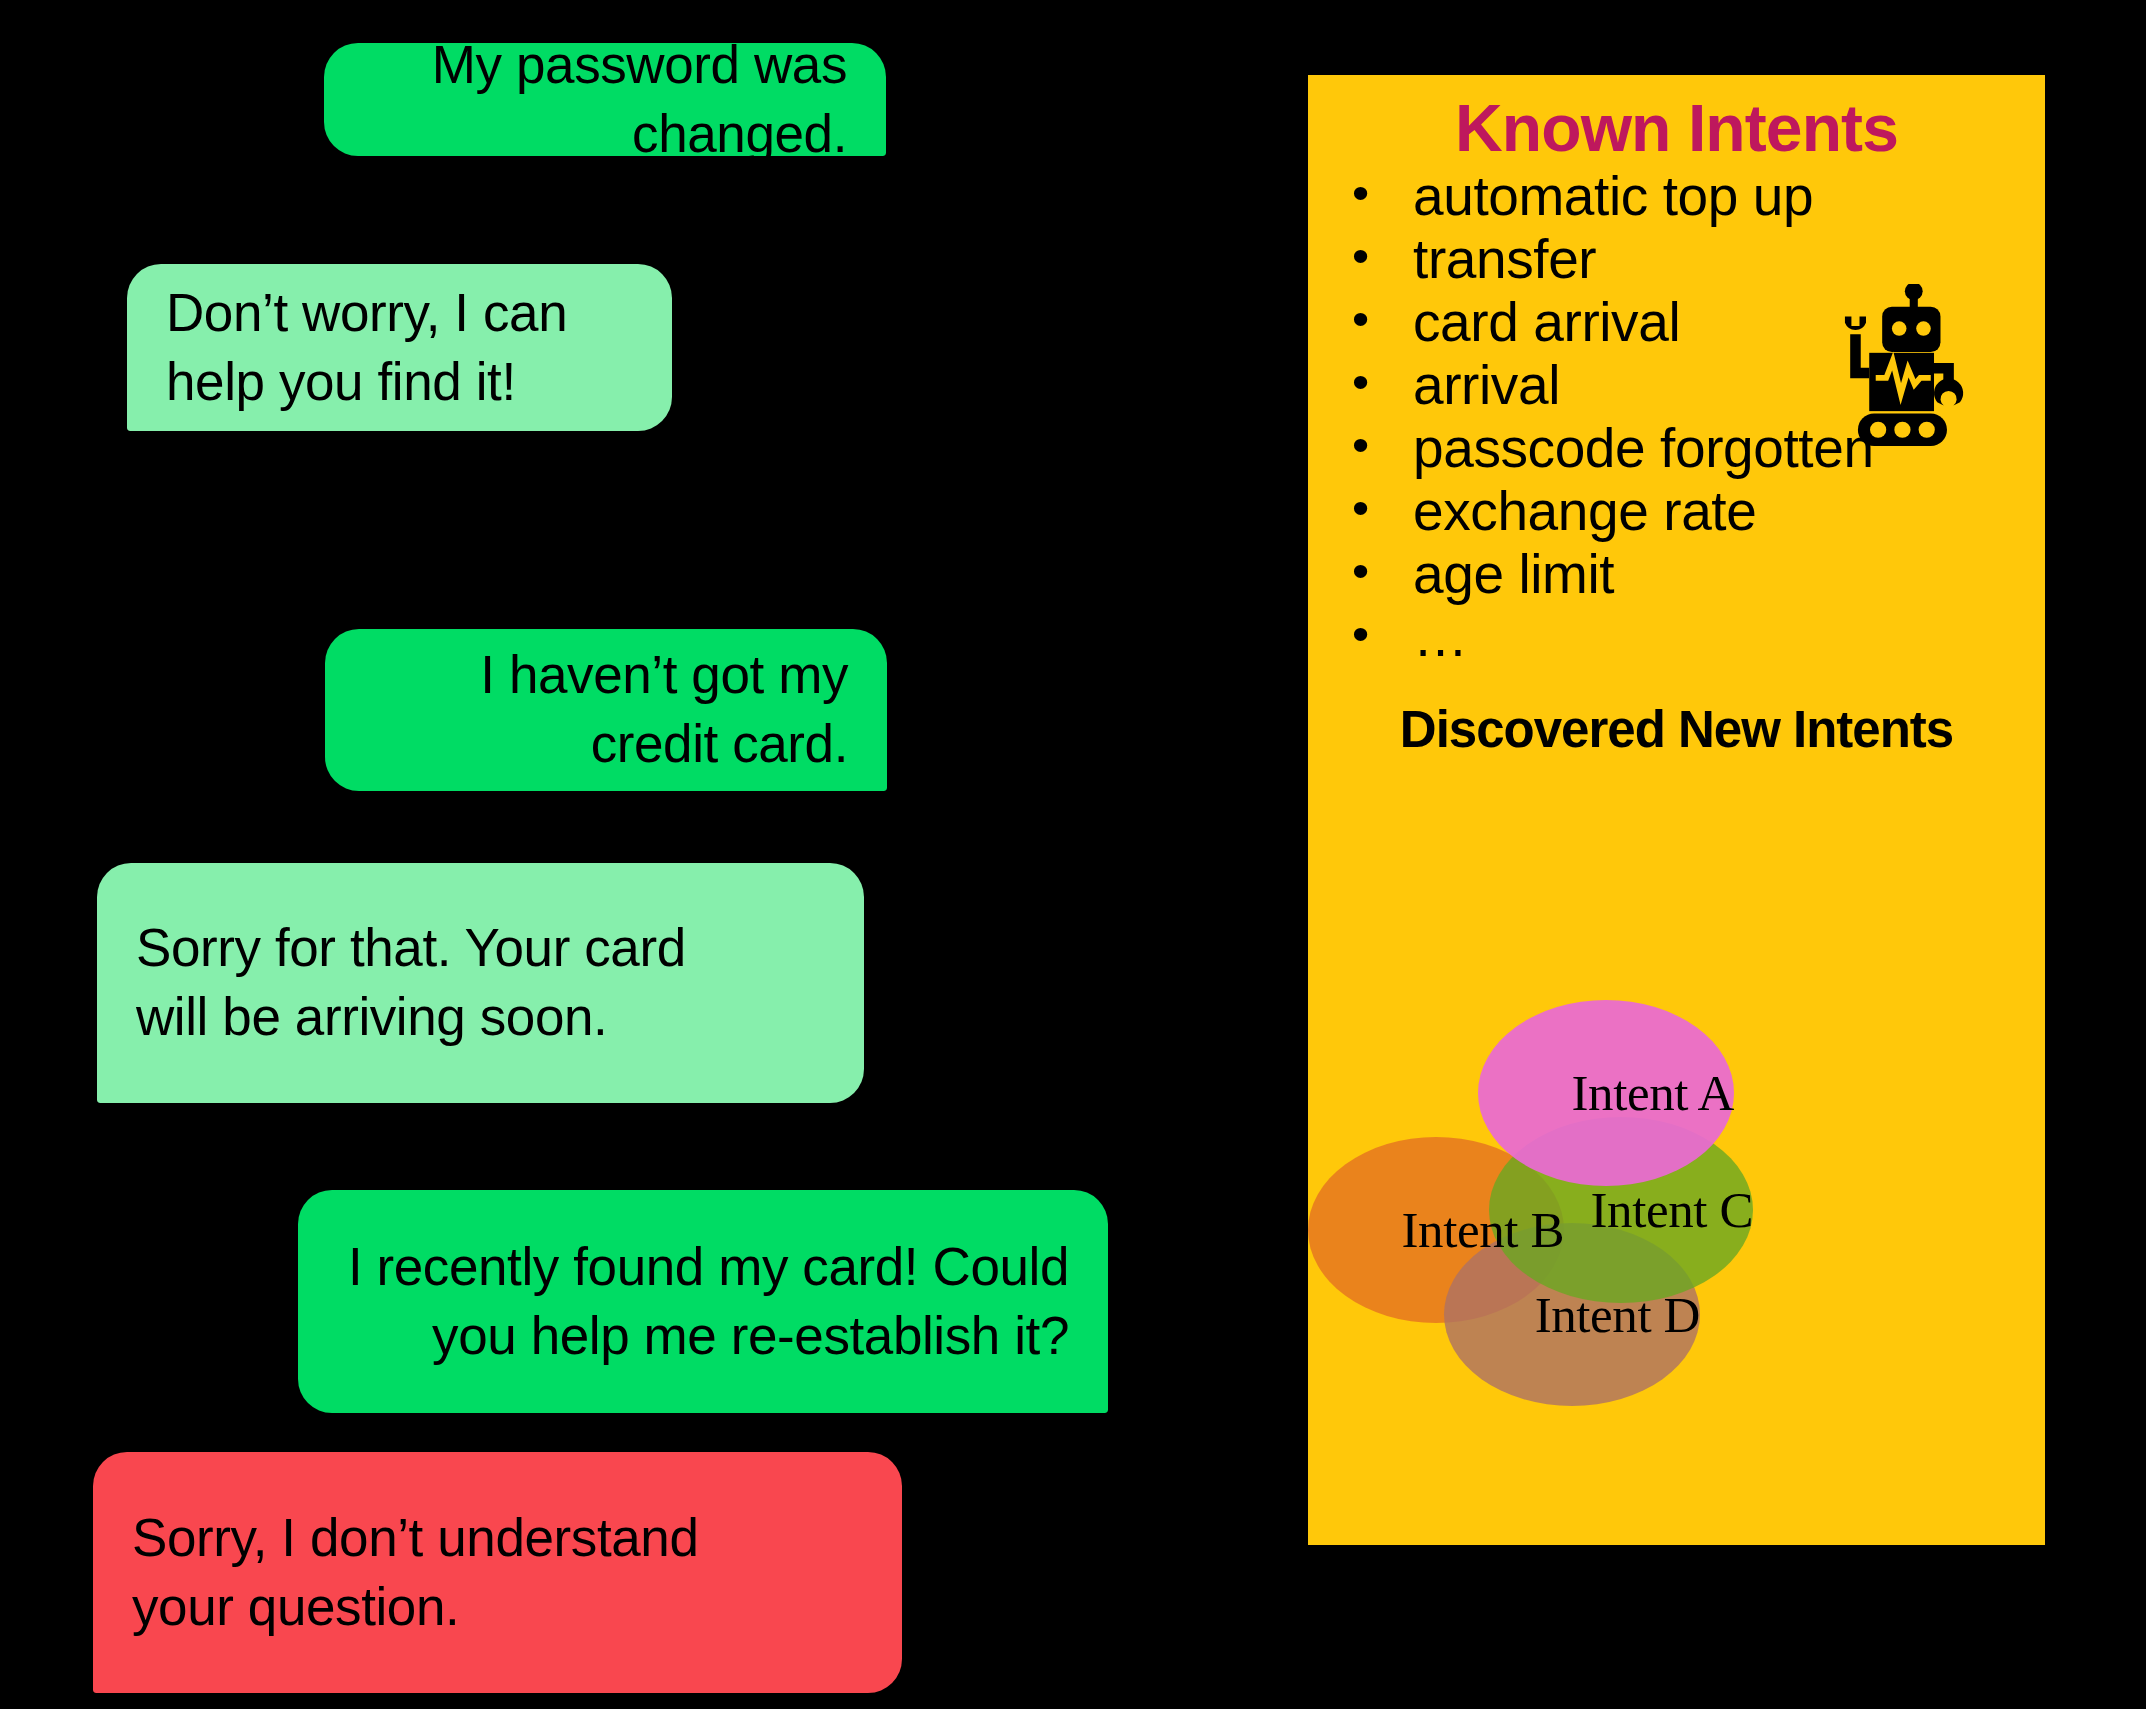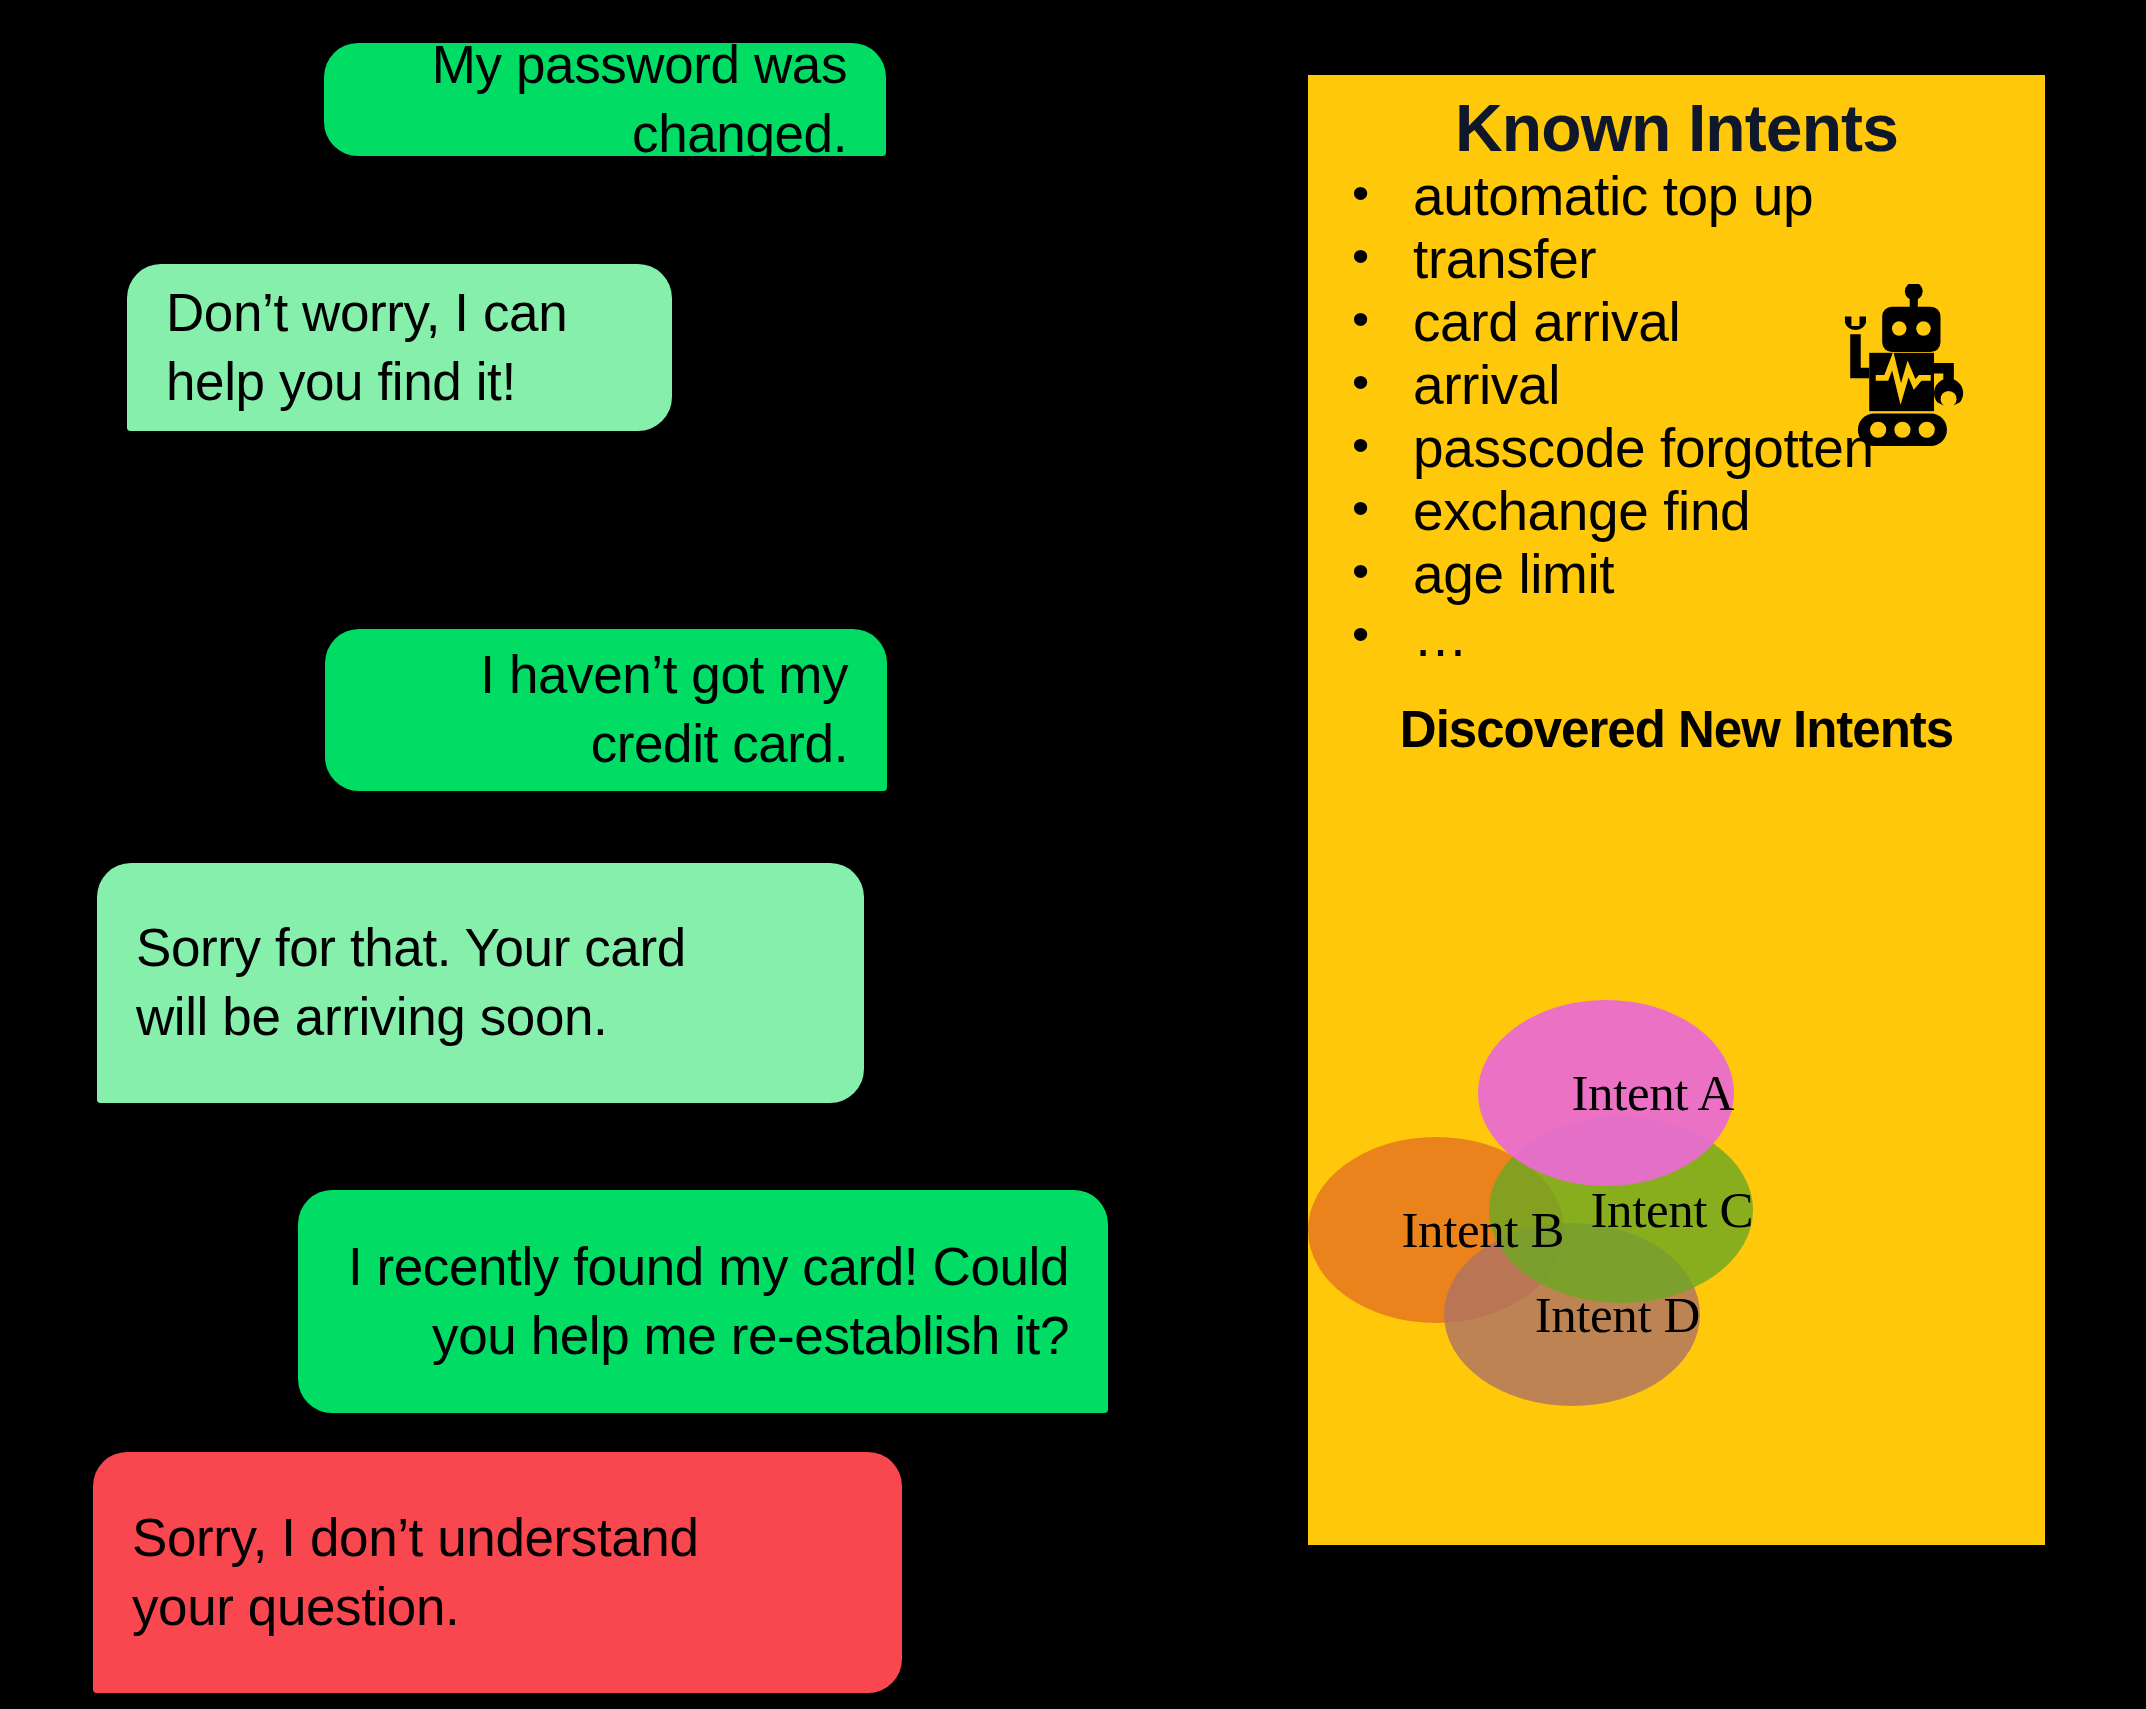--- a/index.html
+++ b/index.html
@@ -60,21 +60,21 @@
     height: 1470px;
     background: #FFC80A;
     box-sizing: border-box;
     padding: 19px 22px 8.5px 22px;
   }
   .panel-title {
     font-family: "Liberation Sans", sans-serif;
     font-weight: bold;
     font-size: 66px;
     line-height: 1.05;
-    color: #0f172a;
+    color: #be185d;
     text-align: center;
     letter-spacing: -0.9px;
     margin: 0 0 5.1px 0;
   }
   .intent-list {
     list-style: none;
     margin: 0;
     padding: 0 0 0 22px;
   }
   .intent-list li {
@@ -203,21 +203,21 @@
       <li>
         <span class="bullet">•</span>
         <span>arrival</span>
       </li>
       <li>
         <span class="bullet">•</span>
         <span>passcode forgotten</span>
       </li>
       <li>
         <span class="bullet">•</span>
-        <span>exchange find</span>
+        <span>exchange rate</span>
       </li>
       <li>
         <span class="bullet">•</span>
         <span>age limit</span>
       </li>
       <li>
         <span class="bullet">•</span>
         <span>…</span>
       </li>
     </ul>

